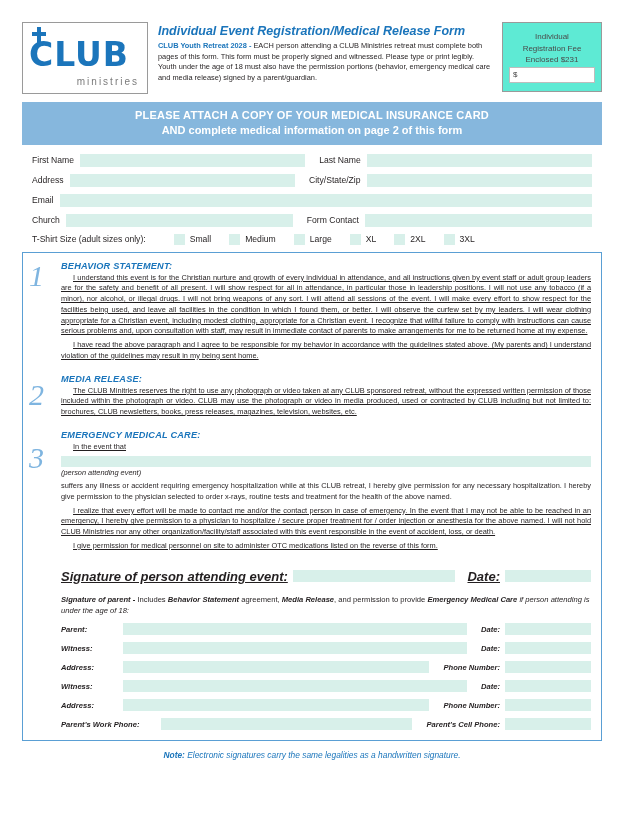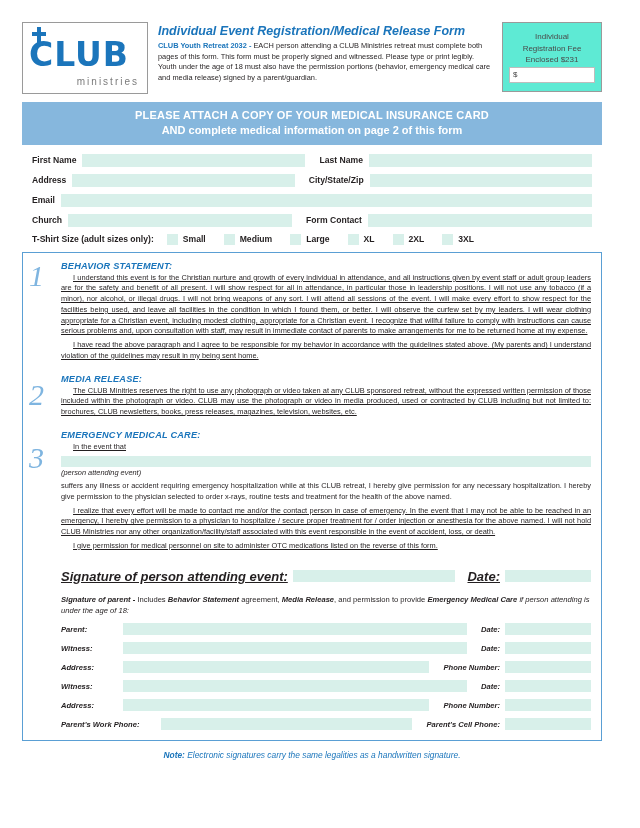--- a/index.html
+++ b/index.html
@@ -140,21 +140,20 @@
   }
   .banner-l2 {
     font-size: 11px;
     font-weight: bold;
   }
 
   
   .fields {
     margin-top: 9px;
     padding: 0 10px;
-    font-weight: bold;
   }
   .frow {
     display: flex;
     align-items: center;
     margin-bottom: 7px;
     font-size: 8.6px;
   }
   .flabel {
     white-space: nowrap;
     padding-right: 6px;
@@ -169,21 +168,21 @@
   }
   .gap { width: 14px; flex: 0 0 auto; }
 
   
   .tshirt-row {
     display: flex;
     align-items: center;
     font-size: 8.6px;
     margin-bottom: 4px;
   }
-  .tshirt-row .lbl { white-space: nowrap; padding-right: 13px; }
+  .tshirt-row .lbl { white-space: nowrap; padding-right: 28px; }
   .size-opt {
     display: flex;
     align-items: center;
     gap: 5px;
     margin-right: 18px;
     white-space: nowrap;
   }
   .size-box {
     width: 11px;
     height: 11px;
@@ -320,21 +319,21 @@
   <div class="header">
 
     <div class="logo-box">
       <span class="logo-cross"></span>
       <span class="logo-club">CLUB</span>
       <span class="logo-min">ministries</span>
     </div>
 
     <div class="header-text">
       <div class="form-title">Individual Event Registration/Medical Release Form</div>
-      <p class="header-para"><b>CLUB Youth Retreat 2032 -</b><span> EACH person attending a CLUB Ministries retreat must complete both pages of this form. This form must be properly signed and witnessed. Please type or print legibly. Youth under the age of 18 must also have the permission portions (behavior, emergency medical care and media release) signed by a parent/guardian.</span></p>
+      <p class="header-para"><b>CLUB Youth Retreat 2028 -</b><span> EACH person attending a CLUB Ministries retreat must complete both pages of this form. This form must be properly signed and witnessed. Please type or print legibly. Youth under the age of 18 must also have the permission portions (behavior, emergency medical care and media release) signed by a parent/guardian.</span></p>
     </div>
 
     <div class="fee-box">
       <div class="fee-line">Individual</div>
       <div class="fee-line">Registration Fee</div>
       <div class="fee-line">Enclosed $231</div>
       <div class="fee-amt-line">$</div>
     </div>
   </div>
 

